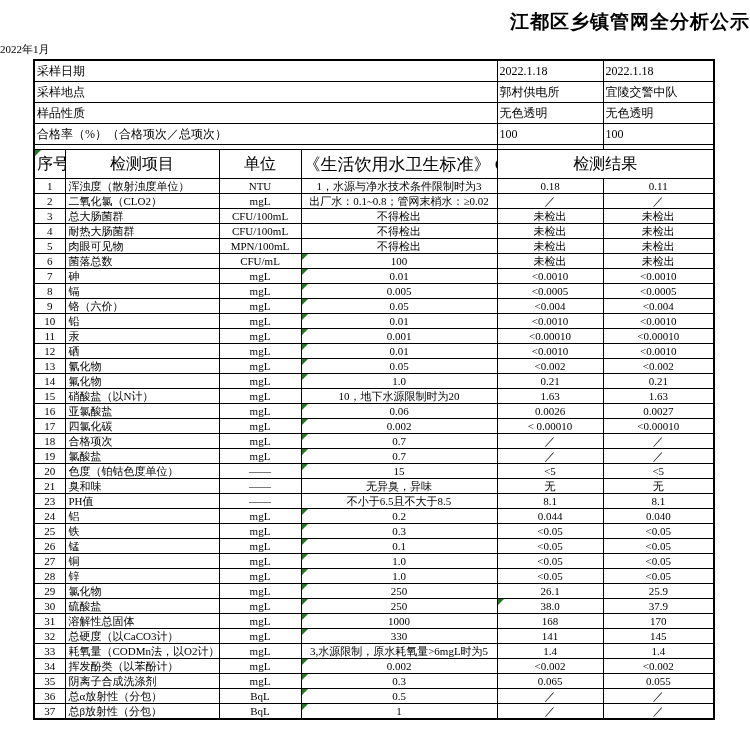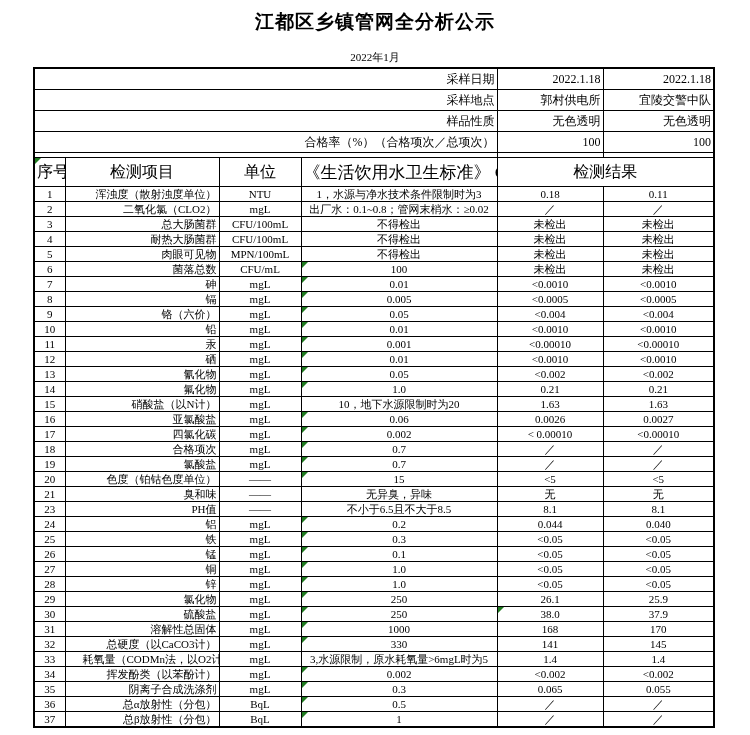--- a/index.html
+++ b/index.html
@@ -1,26 +1,26 @@
 <!DOCTYPE html>
 <html style="--flag-green: #1f7a1f;"><head>
 <meta charset="utf-8">
 <style>
   html,body{margin:0;padding:0;background:#fff;}
   body{width:750px;height:735px;font-family:"Liberation Serif",serif;color:#000;overflow:hidden;}
-  .title{font-family:"Liberation Sans",sans-serif;font-weight:bold;font-size:19px;text-align:center;margin-top:9px;letter-spacing:1px;}
-  .subtitle{font-size:11px;text-align:center;margin-top:15px;margin-bottom:2px;}
+  .title{font-family:"Liberation Sans",sans-serif;font-weight:bold;font-size:19px;text-align:right;margin-top:9px;letter-spacing:1px;}
+  .subtitle{font-size:11px;text-align:left;margin-top:7px;margin-bottom:2px;}
   table{border-collapse:collapse;table-layout:fixed;width:680px;margin-left:33px;border:2px solid #000;}
   td,th{border:1px solid #000;padding:0 2px;overflow:hidden;white-space:nowrap;font-weight:normal;}
-  tr.info-row td{height:20px;font-size:12px;text-align:right;}
+  tr.info-row td{height:20px;font-size:12px;text-align:left;}
   tr.sep-row td{height:4px;padding:0;line-height:0;}
   tr.head-row th{height:28px;font-size:16px;text-align:center;}
   tr.head-row th.std-h{font-size:17px;}
   tr.data-row td{height:14px;font-size:11px;text-align:center;line-height:14px;}
-  tr.data-row td.item{text-align:right;padding-left:17px;}
+  tr.data-row td.item{text-align:left;padding-left:3px;}
   .flag{position:relative;}
   .flag::before{content:"";position:absolute;top:0;left:0;width:0;height:0;
     border-top:6px solid var(--flag-green,#1f7a1f);border-right:6px solid transparent;}
 </style>
 </head>
 <body>
 
 <div class="title">江都区乡镇管网全分析公示</div>
 <div class="subtitle">2022年1月</div>
 

